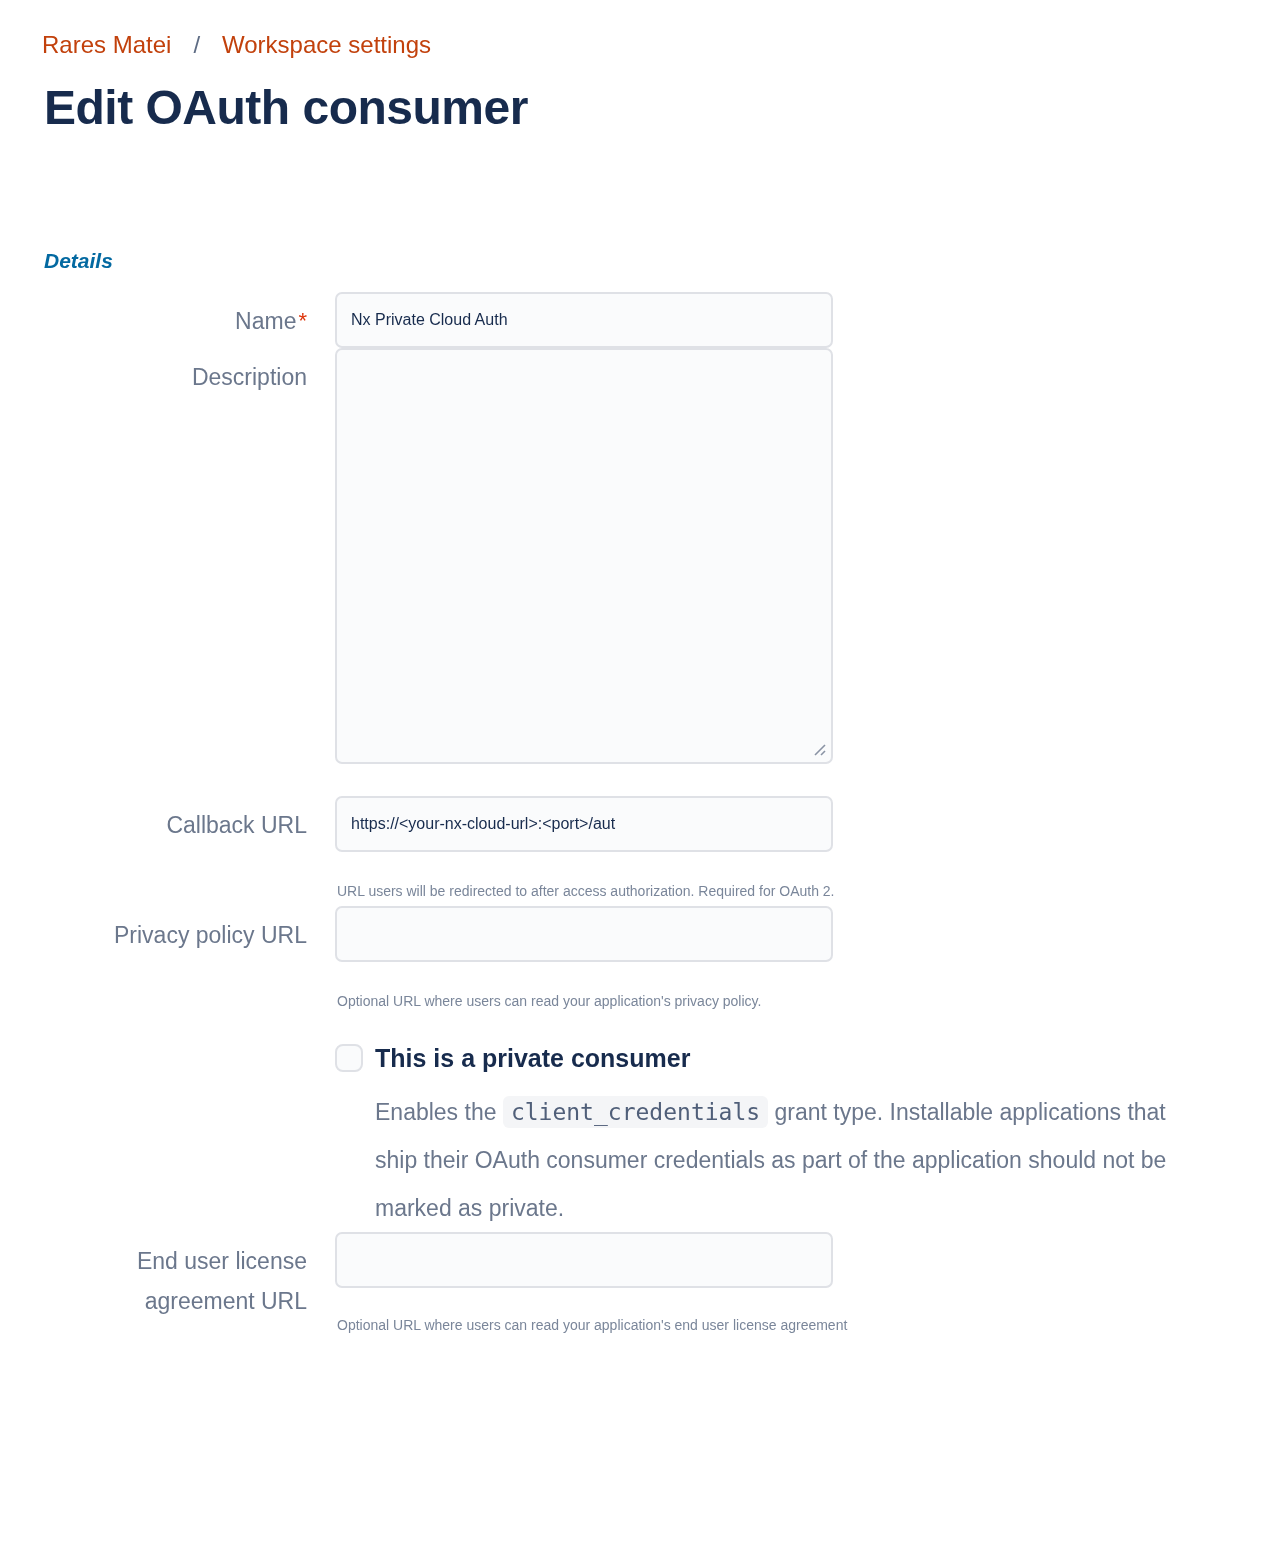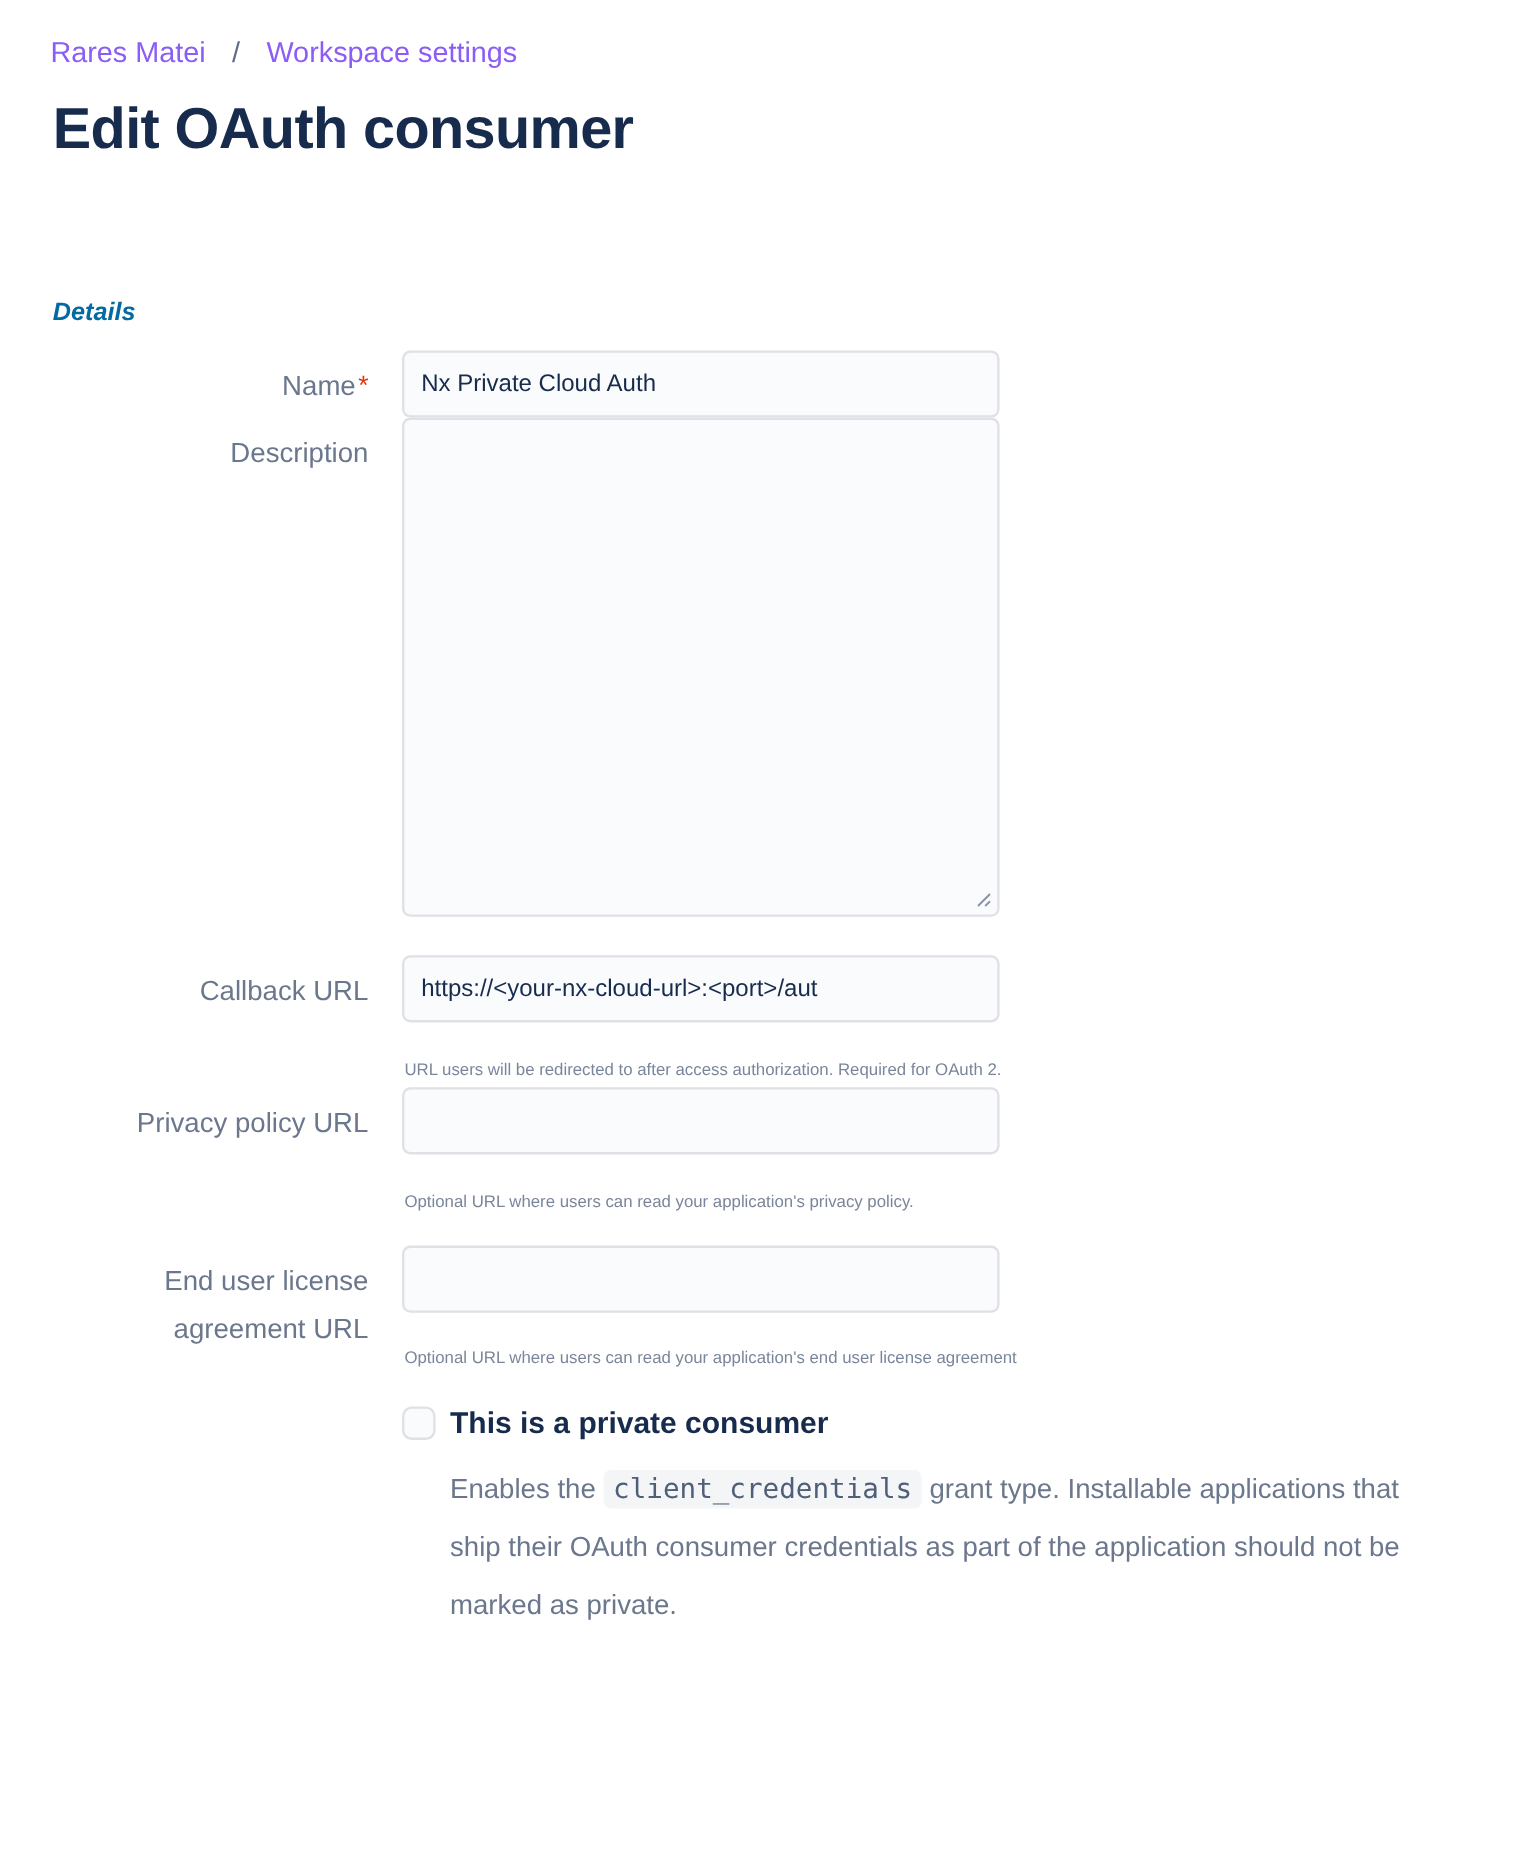--- a/index.html
+++ b/index.html
@@ -16,21 +16,21 @@
     padding: 30px 40px 14px 42px;
     background: #ffffff;
   }
   
   .breadcrumb {
     font-size: 24px;
     line-height: 30px;
     color: #5E6C84;
   }
   .breadcrumb a {
-    color: #8b5cf6;
+    color: #c2410c;
     text-decoration: none;
     cursor: pointer;
   }
   .breadcrumb .sep {
     margin: 0 22px;
     color: #5E6C84;
   }
   
   h1.page-title {
     margin: 22px 0 0 2px;
@@ -80,21 +80,21 @@
     min-width: 0;
   }
   .txt, .area {
     box-sizing: border-box;
     width: 498px;
     height: 56px;
     background: #FAFBFC;
     border: 2px solid #DFE1E6;
     border-radius: 7px;
     font-family: "Liberation Sans", "DejaVu Sans", sans-serif;
-    font-size: 20px;
+    font-size: 16px;
     color: #172B4D;
     padding: 0 14px;
     outline: none;
     white-space: nowrap;
     overflow: hidden;
   }
   .area-wrap {
     position: relative;
     width: 498px;
   }
@@ -206,33 +206,33 @@
 
 
     <div class="row mb-22">
       <label class="lbl">Privacy policy URL</label>
       <div class="field">
         <input type="text" class="txt" style="">
         <p class="helper">Optional URL where users can read your application's privacy policy.</p>
       </div>
     </div>
 
-    <div class="row mb-20">
-      <label class="lbl">End user license agreement URL</label>
-      <div class="field">
-        <input type="text" class="txt" style="">
-        <p class="helper tight">Optional URL where users can read your application's end user license agreement</p>
-      </div>
-    </div>
-
     <div class="row">
       <div class="lbl"></div>
       <div class="field">
         <label class="cb-line">
           <input type="checkbox" class="cb" style="">
           <span class="cb-label">This is a private consumer</span>
         </label>
         <p class="cb-desc"><span>Enables the </span><code>client_credentials</code><span> grant type. Installable applications that ship their OAuth consumer credentials as part of the application should not be marked as private.</span></p>
       </div>
     </div>
 
+    <div class="row mb-20">
+      <label class="lbl">End user license agreement URL</label>
+      <div class="field">
+        <input type="text" class="txt" style="">
+        <p class="helper tight">Optional URL where users can read your application's end user license agreement</p>
+      </div>
+    </div>
+
   </form>
 </div>
 
 </body></html>

